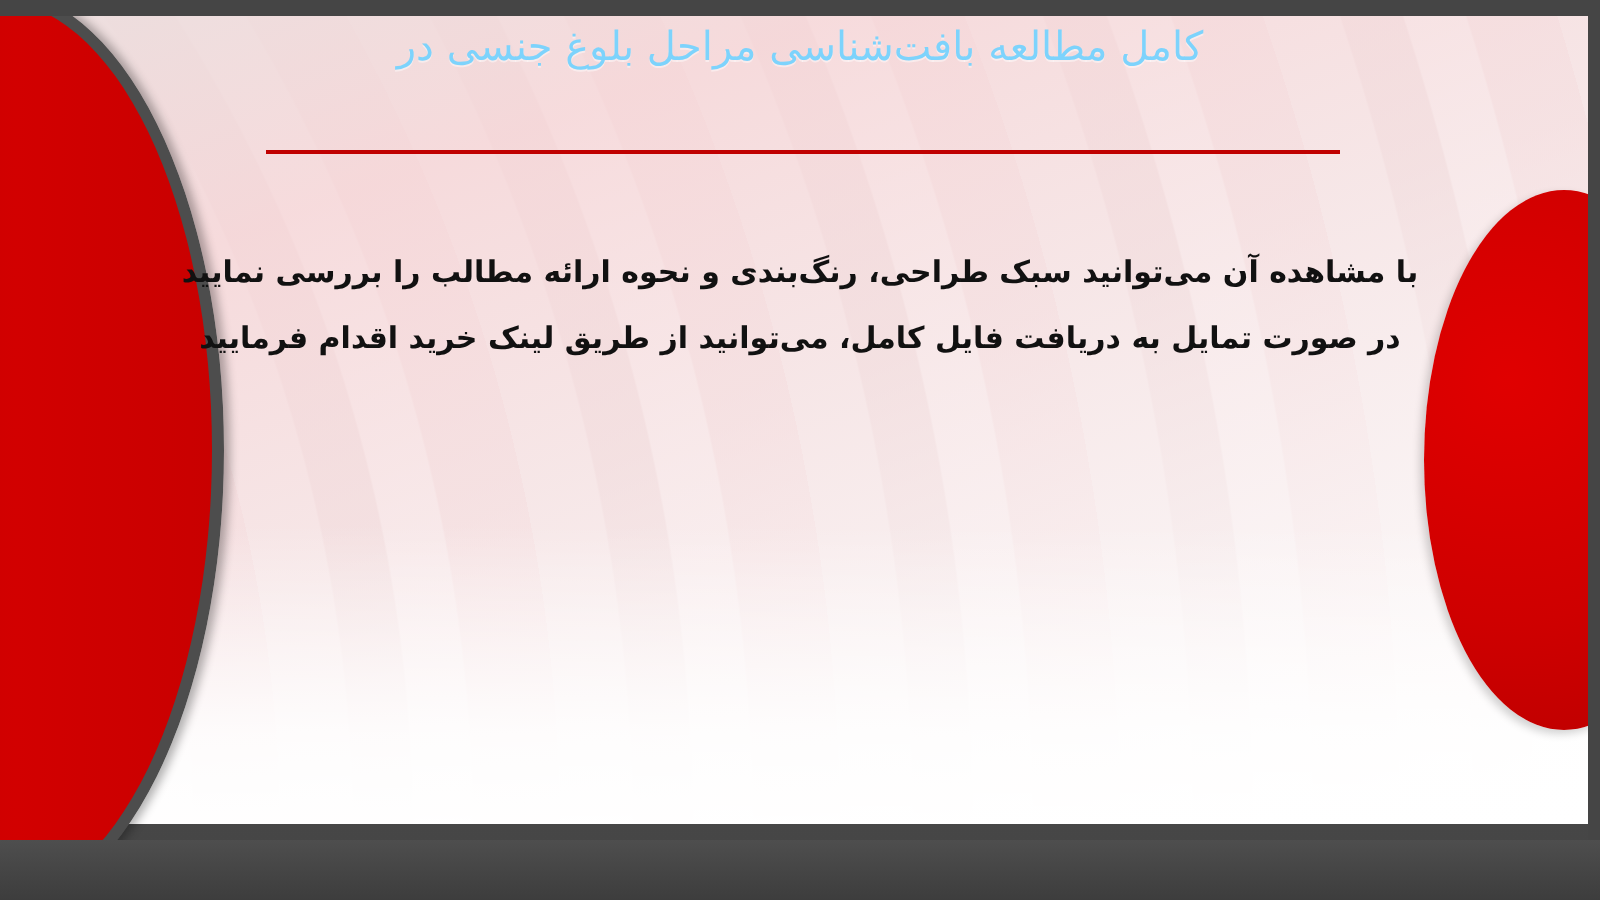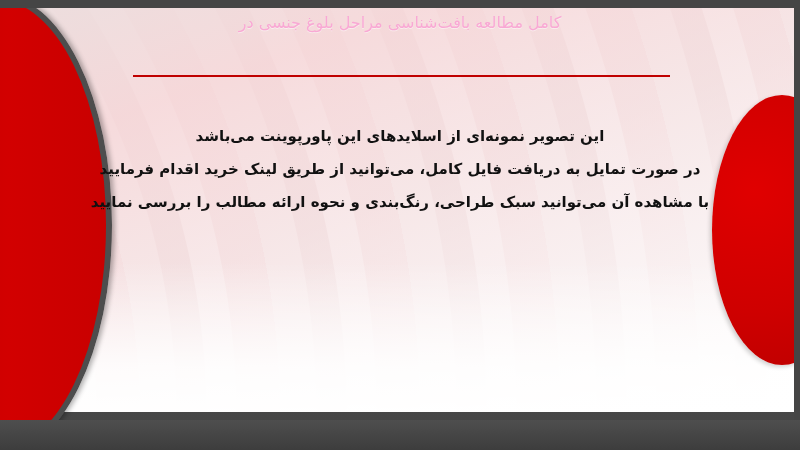--- a/index.html
+++ b/index.html
@@ -114,22 +114,22 @@
   
   #title-block {
     position: absolute;
     left: 100px;
     top: 8px;
     width: 600px;
     text-align: center;
     direction: rtl;
   }
   .title-line {
-    color: #f9a8d4;
-    font-size: 16px;
+    color: #7dd3fc;
+    font-size: 20px;
     line-height: 30px;
     white-space: nowrap;
     text-shadow: 0 1px 0 rgba(255,255,255,.45);
   }
   #title-rule {
     position: absolute;
     left: 133px;
     top: 75px;
     width: 537px;
     height: 2px;
@@ -174,22 +174,21 @@
 
   <div id="left-lens"></div>
   <div id="right-ellipse"></div>
 
   <div id="title-block">
     <div class="title-line">کامل مطالعه بافت‌شناسی مراحل بلوغ جنسی در</div>
   </div>
   <div id="title-rule"></div>
 
   <div id="body-block">
-    <div class="body-line">این تصویر نمونه‌ای از اسلایدهای این پاورپوینت می‌باشد</div>
+    <div class="body-line">با مشاهده آن می‌توانید سبک طراحی، رنگ‌بندی و نحوه ارائه مطالب را بررسی نمایید</div>
     <div class="body-line">در صورت تمایل به دریافت فایل کامل، می‌توانید از طریق لینک خرید اقدام فرمایید</div>
-    <div class="body-line">با مشاهده آن می‌توانید سبک طراحی، رنگ‌بندی و نحوه ارائه مطالب را بررسی نمایید</div>
   </div>
 
   <div class="edge" id="edge-top"></div>
   <div class="edge" id="edge-right"></div>
   <div class="edge" id="edge-bottom"></div>
 
 </div>
 
 </body></html>

